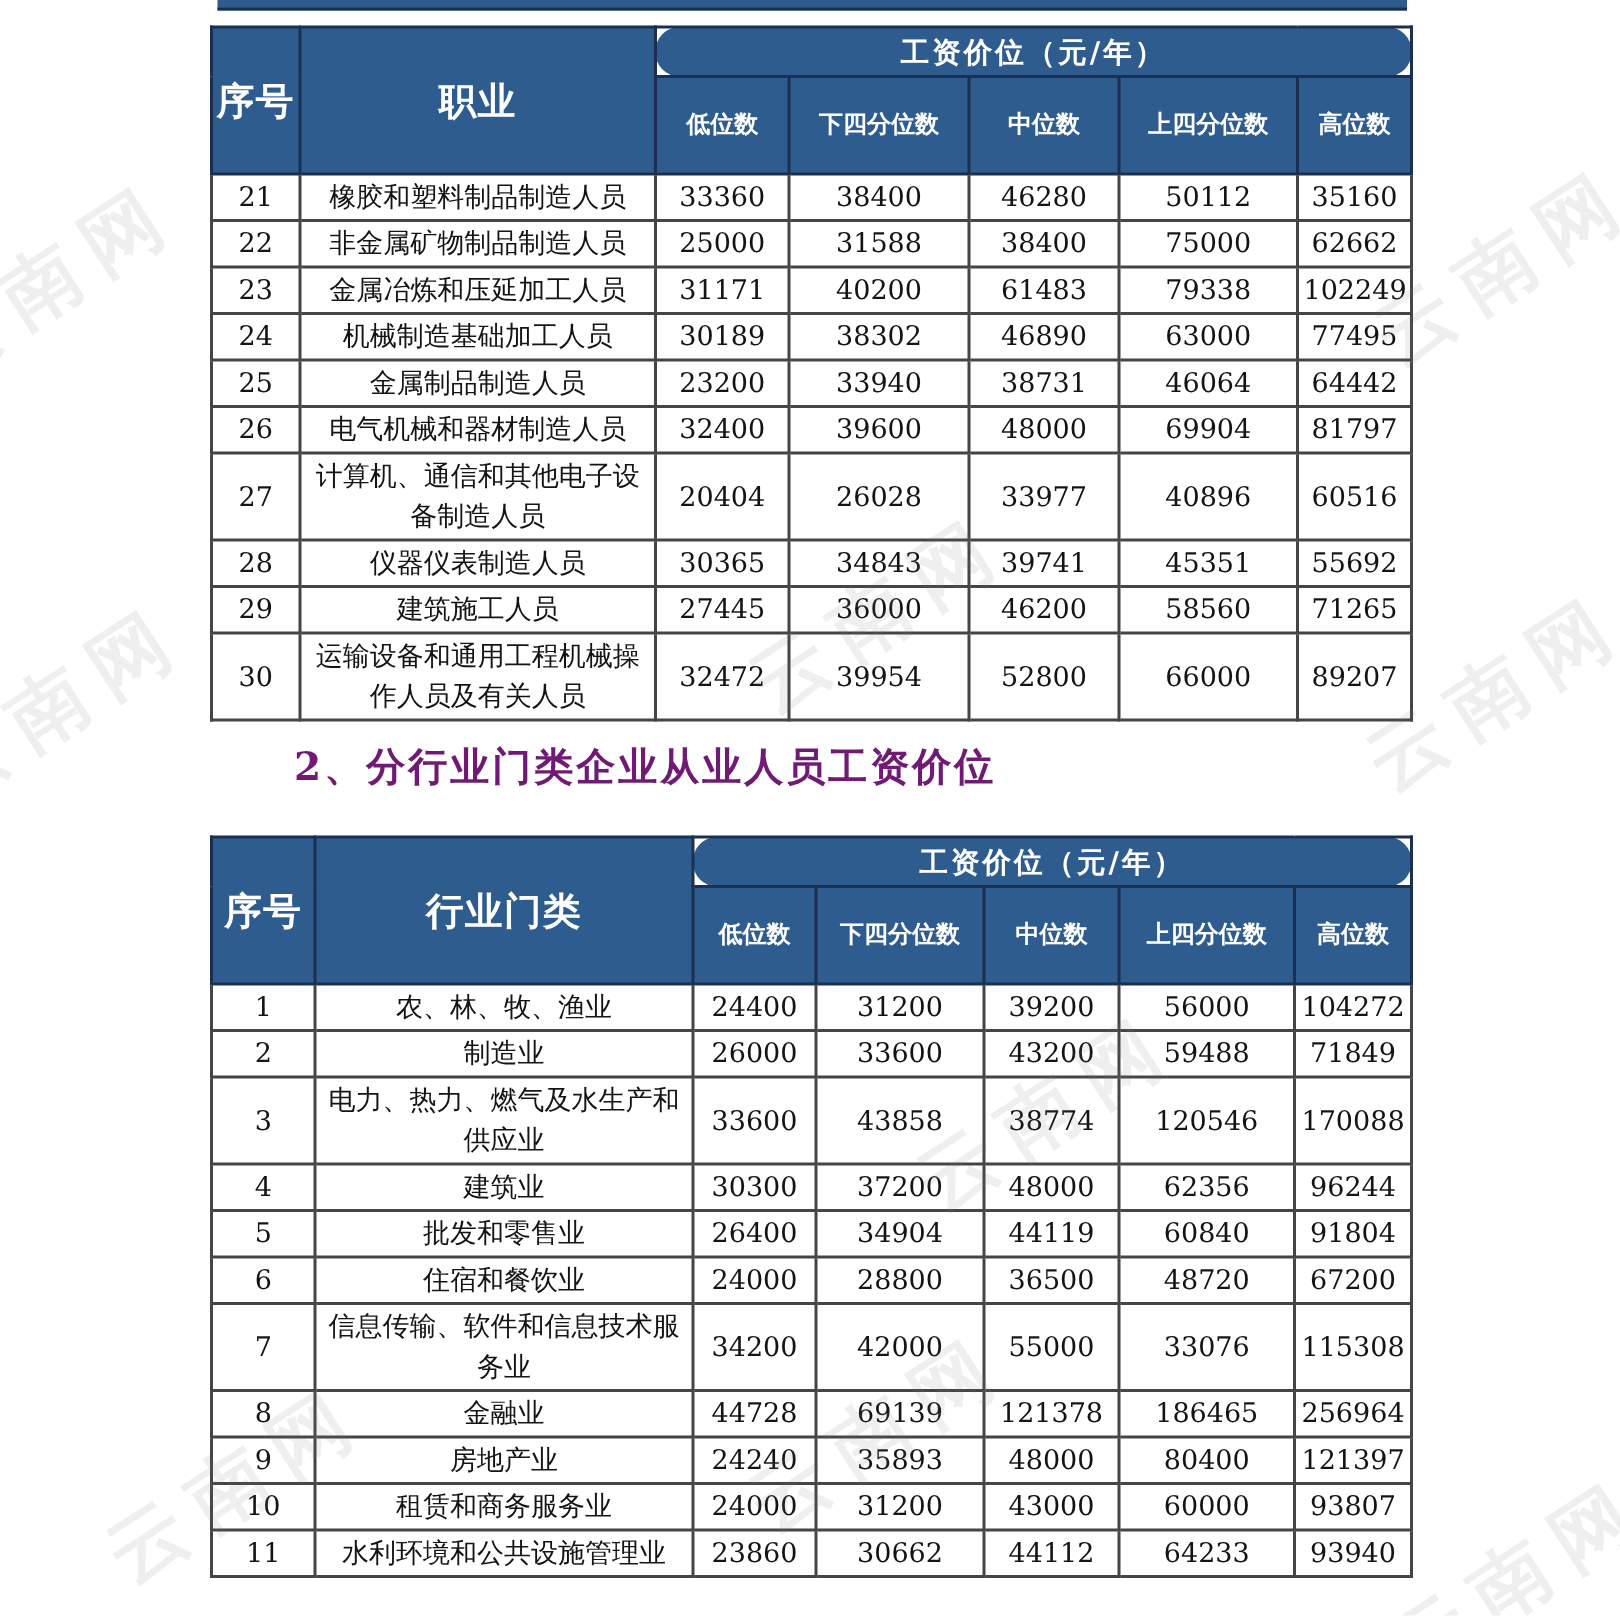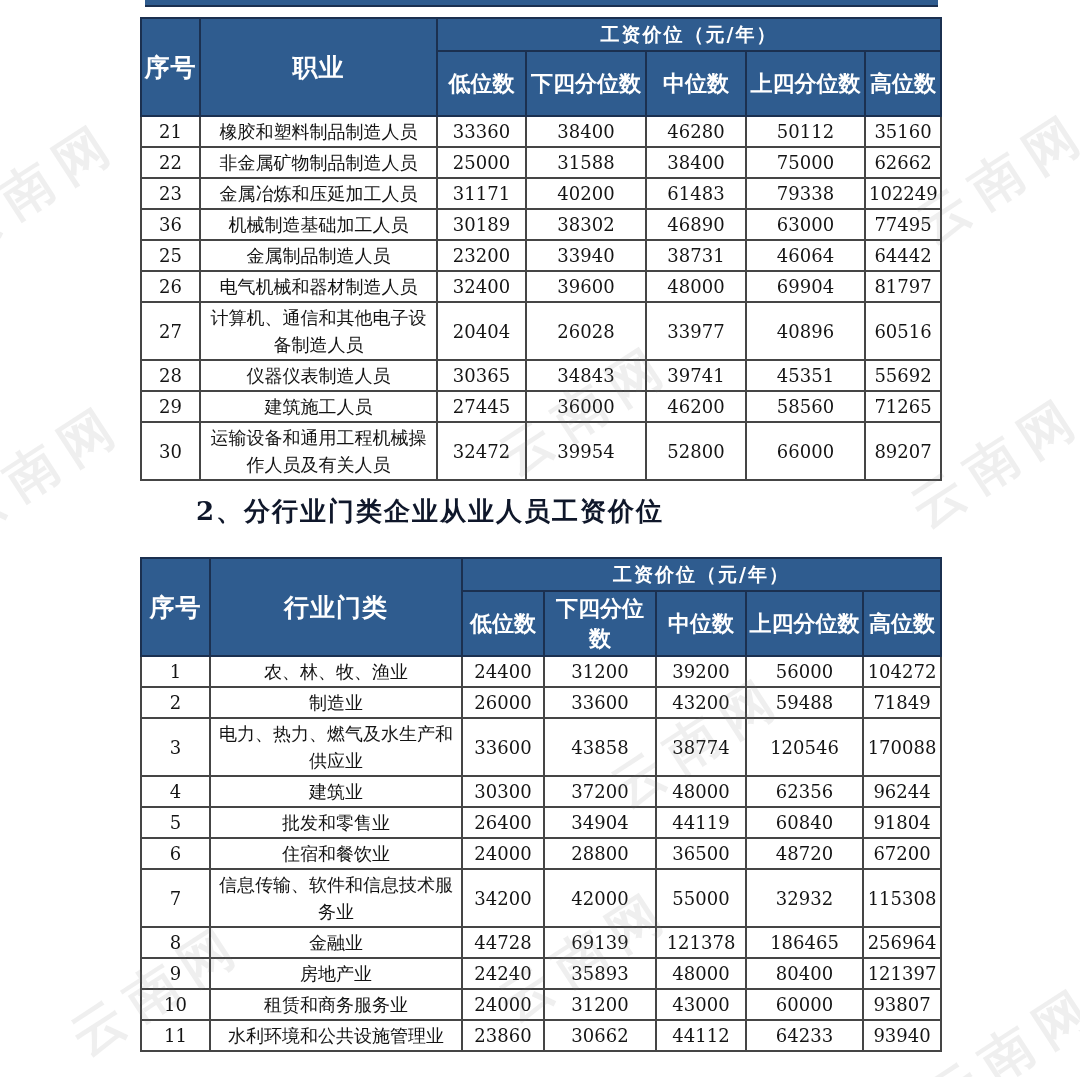--- a/index.html
+++ b/index.html
@@ -56,23 +56,23 @@
   #table2 { top: 557px; }
 
   .doc-table th {
     background: #2f5c8f;
     color: #ffffff;
     font-family: "DejaVu Sans", "Liberation Sans", sans-serif;
     font-weight: bold;
     border: 2px solid #1b3050;
     padding: 0 2px;
   }
-  .doc-table th.group { height: 31px; font-size: 19px; letter-spacing: 2px; }
+  .doc-table th.group { height: 31px; font-size: 19px; letter-spacing: 2px; border-radius: 16px; }
   .doc-table th.side  { font-size: 25px; letter-spacing: 1px; }
-  .doc-table th.sub   { height: 63px; font-size: 22px; }
+  .doc-table th.sub   { height: 63px; font-size: 16px; }
 
   .doc-table td {
     border: 2px solid #454545;
     text-align: center;
     vertical-align: middle;
     font-size: 18px;
     line-height: 1.5;
     height: 25px;
     padding: 1px 3px;
     background: transparent;
@@ -80,21 +80,21 @@
   }
 
   .section-title {
     position: absolute;
     left: 196px;
     top: 494px;
     z-index: 3;
     font-size: 26px;
     font-weight: bold;
     letter-spacing: 2px;
-    color: #0f172a;
+    color: #701a75;
     font-family: "DejaVu Serif", "Liberation Serif", serif;
   }
 </style>
 </head>
 <body>
 
 <div class="wm" style="left:-65px;  top:148px;">云南网</div>
 <div class="wm" style="left:905px;  top:138px;">云南网</div>
 <div class="wm" style="left:488px;  top:370px;">云南网</div>
 <div class="wm" style="left:-60px;  top:430px;">云南网</div>
@@ -152,21 +152,21 @@
       <tr>
         <td>23</td>
         <td>金属冶炼和压延加工人员</td>
         <td>31171</td>
         <td>40200</td>
         <td>61483</td>
         <td>79338</td>
         <td>102249</td>
       </tr>
       <tr>
-        <td>36</td>
+        <td>24</td>
         <td>机械制造基础加工人员</td>
         <td>30189</td>
         <td>38302</td>
         <td>46890</td>
         <td>63000</td>
         <td>77495</td>
       </tr>
       <tr>
         <td>25</td>
         <td>金属制品制造人员</td>
@@ -304,21 +304,21 @@
         <td>36500</td>
         <td>48720</td>
         <td>67200</td>
       </tr>
       <tr>
         <td>7</td>
         <td>信息传输、软件和信息技术服务业</td>
         <td>34200</td>
         <td>42000</td>
         <td>55000</td>
-        <td>32932</td>
+        <td>33076</td>
         <td>115308</td>
       </tr>
       <tr>
         <td>8</td>
         <td>金融业</td>
         <td>44728</td>
         <td>69139</td>
         <td>121378</td>
         <td>186465</td>
         <td>256964</td>

